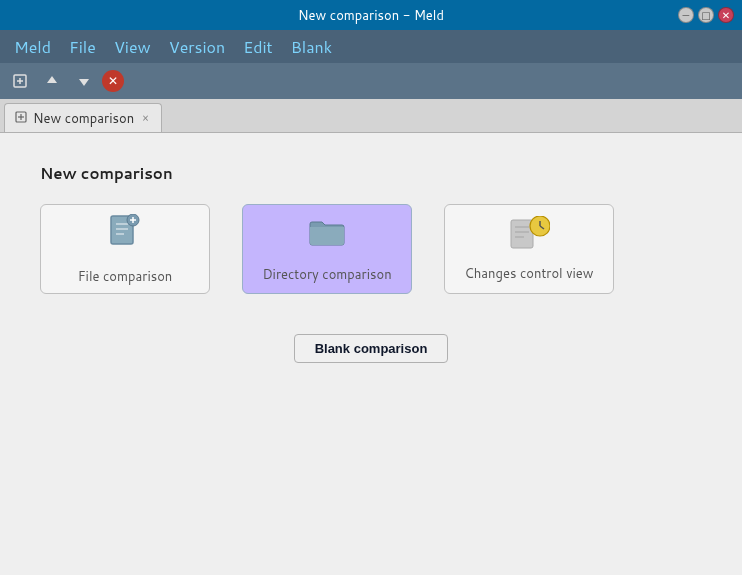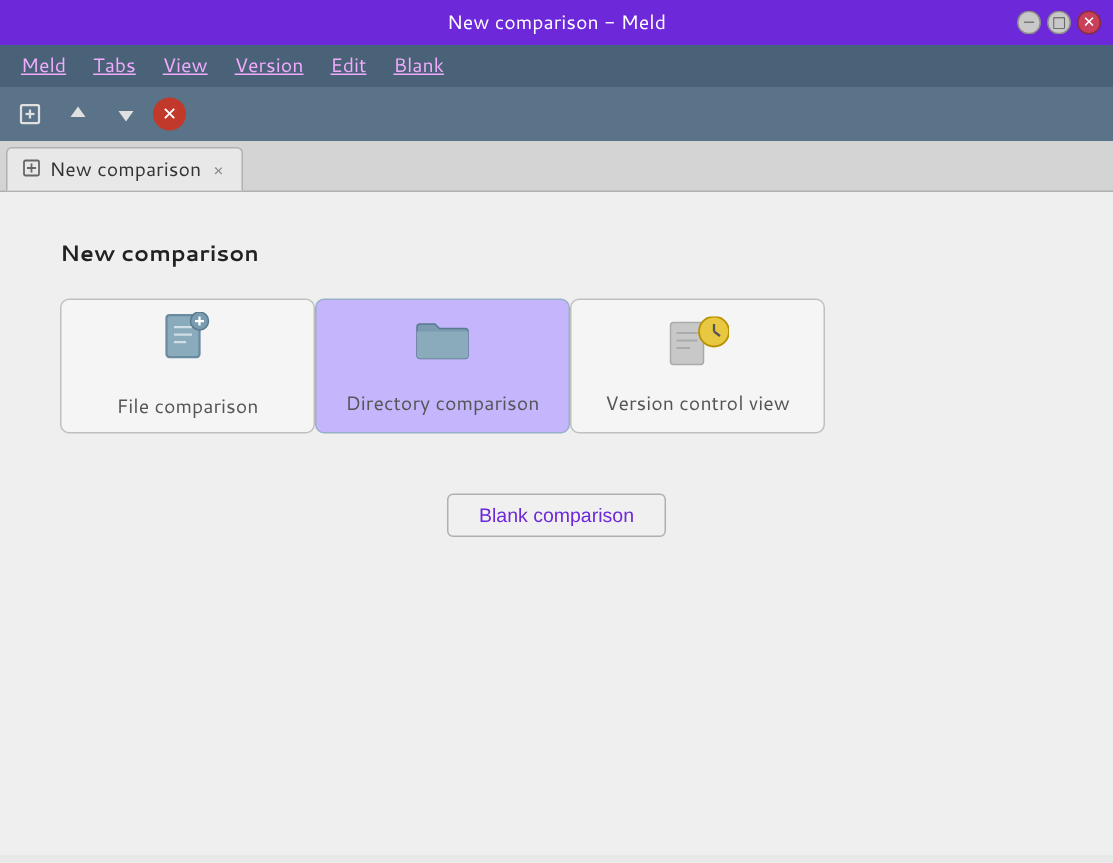--- a/index.html
+++ b/index.html
@@ -7,21 +7,21 @@
       width: 742px;
       height: 575px;
       font-family: "Cantarell", "Ubuntu", "DejaVu Sans", sans-serif;
       font-size: 13px;
       background: #e8e8e8;
       overflow: hidden;
     }
 
     
     .titlebar {
-      background: #6d28d9;
+      background: #0369a1;
       color: #ffffff;
       text-align: center;
       padding: 6px 0;
       font-size: 13px;
       font-weight: 500;
       position: relative;
       display: flex;
       align-items: center;
       justify-content: center;
     }
@@ -54,26 +54,25 @@
     .win-btn.close { background: #c8405a; color: #fff; }
 
     
     .menubar {
       background: #4a6278;
       display: flex;
       padding: 2px 6px;
       gap: 2px;
     }
     .menubar-item {
-      color: #f0abfc;
+      color: #7dd3fc;
       padding: 3px 8px;
       cursor: pointer;
       border-radius: 3px;
-      font-size: 13px;
-      text-decoration: underline;
+      font-size: 16px;
     }
 
     
     .toolbar {
       background: #5b7388;
       display: flex;
       align-items: center;
       padding: 4px 6px;
       gap: 4px;
     }
@@ -145,21 +144,21 @@
 
     .section-title {
       font-size: 15px;
       font-weight: bold;
       color: #222;
       margin-bottom: 20px;
     }
 
     .comparison-options {
       display: flex;
-      gap: 0;
+      gap: 32px;
       margin-bottom: 40px;
     }
 
     .option-card {
       width: 170px;
       height: 90px;
       border: 1px solid #c0c0c0;
       border-radius: 6px;
       background: #f5f5f5;
       cursor: pointer;
@@ -196,38 +195,39 @@
       justify-content: center;
       gap: 16px;
     }
     .action-btn {
       padding: 6px 20px;
       border: 1px solid #b0b0b0;
       border-radius: 4px;
       background: #f0f0f0;
       cursor: pointer;
       font-size: 13px;
-      color: #6d28d9;
+      color: #0f172a;
+      font-weight: bold;
     }
   </style>
 </head>
 <body>
 
 <div class="titlebar">
   <span class="titlebar-title">New comparison - Meld</span>
   <div class="window-controls">
     <div class="win-btn minimize">—</div>
     <div class="win-btn maximize">□</div>
     <div class="win-btn close">✕</div>
   </div>
 </div>
 
 <div class="menubar">
   <span class="menubar-item">Meld</span>
-  <span class="menubar-item">Tabs</span>
+  <span class="menubar-item">File</span>
   <span class="menubar-item">View</span>
   <span class="menubar-item">Version</span>
   <span class="menubar-item">Edit</span>
   <span class="menubar-item">Blank</span>
 </div>
 
 <div class="toolbar">
   <button class="toolbar-btn" title="New">
     <svg viewBox="0 0 16 16" fill="currentColor">
       <rect x="2" y="2" width="12" height="12" rx="1" fill="none" stroke="currentColor" stroke-width="1.5"></rect>
@@ -302,21 +302,21 @@
           <rect x="3" y="4" width="22" height="28" rx="2" fill="#c8c8c8" stroke="#aaa" stroke-width="1"></rect>
           <line x1="7" y1="11" x2="21" y2="11" stroke="#aaa" stroke-width="1.2"></line>
           <line x1="7" y1="16" x2="21" y2="16" stroke="#aaa" stroke-width="1.2"></line>
           <line x1="7" y1="21" x2="16" y2="21" stroke="#aaa" stroke-width="1.2"></line>
 
           <circle cx="32" cy="10" r="10" fill="#e8c840" stroke="#b89000" stroke-width="1.2"></circle>
           <line x1="32" y1="5" x2="32" y2="10" stroke="#555" stroke-width="1.5"></line>
           <line x1="32" y1="10" x2="36" y2="13" stroke="#555" stroke-width="1.5"></line>
         </svg>
       </span>
-      <span class="option-label">Version control view</span>
+      <span class="option-label">Changes control view</span>
     </div>
 
   </div>
 
   <div class="bottom-actions">
     <button class="action-btn">Blank comparison</button>
   </div>
 </div>
 
 </body></html>

